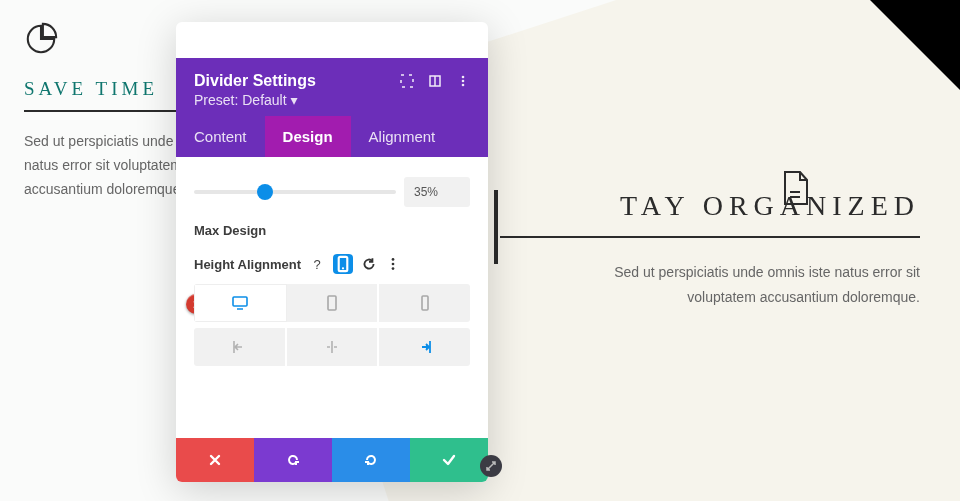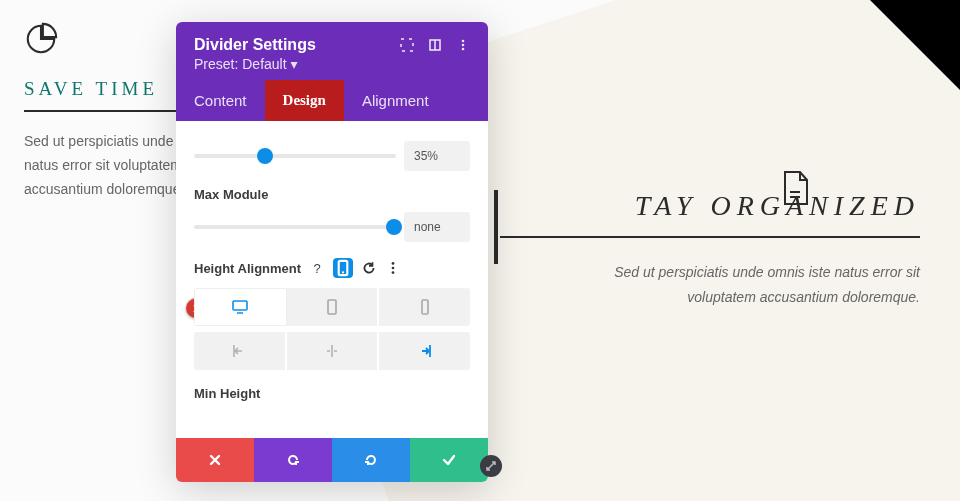--- a/index.html
+++ b/index.html
@@ -68,21 +68,20 @@
   }
 
   
   .col-right {
     position: absolute;
     top: 190px;
     left: 500px;
     width: 420px;
     text-align: right;
     z-index: 1;
-    font-style: italic;
   }
   .doc-icon {
     position: absolute;
     top: -20px;
     right: 110px;
     width: 28px; height: 36px;
   }
   .col-right h2 {
     font-family: Georgia, "Times New Roman", serif;
     font-weight: 400;
@@ -142,44 +141,44 @@
     box-shadow: 0 8px 40px rgba(0,0,0,.18);
     display:flex;
     flex-direction:column;
     overflow:hidden;
     z-index: 5;
   }
   .modal-header {
     background: #6c2eb9;
     color: #fff;
     padding: 14px 18px 8px 18px;
+    margin-top: 36px;
   }
   .modal-title-row { display:flex; align-items:center; justify-content:space-between; }
   .modal-title { font-size:16px; font-weight:600; }
   .modal-header .preset { font-size:14px; opacity:.85; margin-top:2px; }
   .header-icons { display:flex; gap:14px; }
   .header-icons span { cursor:pointer; opacity:.9; font-size:14px; }
   .hicon svg { width:14px; height:14px; display:block; }
 
   .tabs {
     display:flex;
     background:#6c2eb9;
     color:#fff;
     font-size:15px;
   }
   .tab {
     padding: 12px 18px;
     cursor:pointer;
     opacity:.85;
   }
   .tab.active {
-    background:#b91c1c;
+    background:#a21caf;
     opacity:1;
     font-weight:600;
-    font-family:Liberation Serif, serif;
   }
 
   .modal-body {
     flex:1;
     overflow:auto;
     padding: 12px 18px 4px 18px;
     font-size:13px;
     color:#4a4a4a;
     background: #fff;
   }
@@ -358,28 +357,21 @@
   <div class="modal-body">
 
     <div class="control-row" style="margin-top:8px;">
       <div class="slider">
         <div class="track"></div>
         <div class="thumb" style="left:35%"></div>
       </div>
       <input class="val-box" value="35%" style="">
     </div>
 
-    <div class="field-label">Max Module</div>
-    <div class="control-row">
-      <div class="slider">
-        <div class="track"></div>
-        <div class="thumb" style="left:99%"></div>
-      </div>
-      <input class="val-box" value="none" style="">
-    </div>
+    <div class="field-label">Max Design</div>
 
     <div class="field-label">
       <span>Height Alignment</span>
       <span class="label-icons">
         <span class="li">?</span>
         <span class="li active-blue">
           <svg viewBox="0 0 14 14">
               <rect x="4" y="2" width="6" height="10" rx="1" fill="none" stroke="#fff" stroke-width="1.5"></rect>
               <circle cx="7" cy="10" r="0.8" fill="#fff"></circle>
             </svg>
@@ -436,21 +428,20 @@
           </svg>
       </div>
       <div class="toggle-btn active-right" style="background:#f1f1f1;">
         <svg viewBox="0 0 18 18">
             <line x1="14" y1="3" x2="14" y2="15" stroke="#0c8ee8" stroke-width="1.8"></line>
             <path d="M6 9 H13 M10 6 L13 9 L10 12" fill="none" stroke="#0c8ee8" stroke-width="1.8"></path>
           </svg>
       </div>
     </div>
 
-    <div class="field-label">Min Height</div>
 
   </div>
 
   <div class="modal-footer">
     <div class="foot-btn fb-close">
       <svg viewBox="0 0 16 16">
           <path d="M4 4 L12 12 M12 4 L4 12" stroke="#fff" stroke-width="2.4" stroke-linecap="round"></path>
         </svg>
     </div>
     <div class="foot-btn fb-undo">

